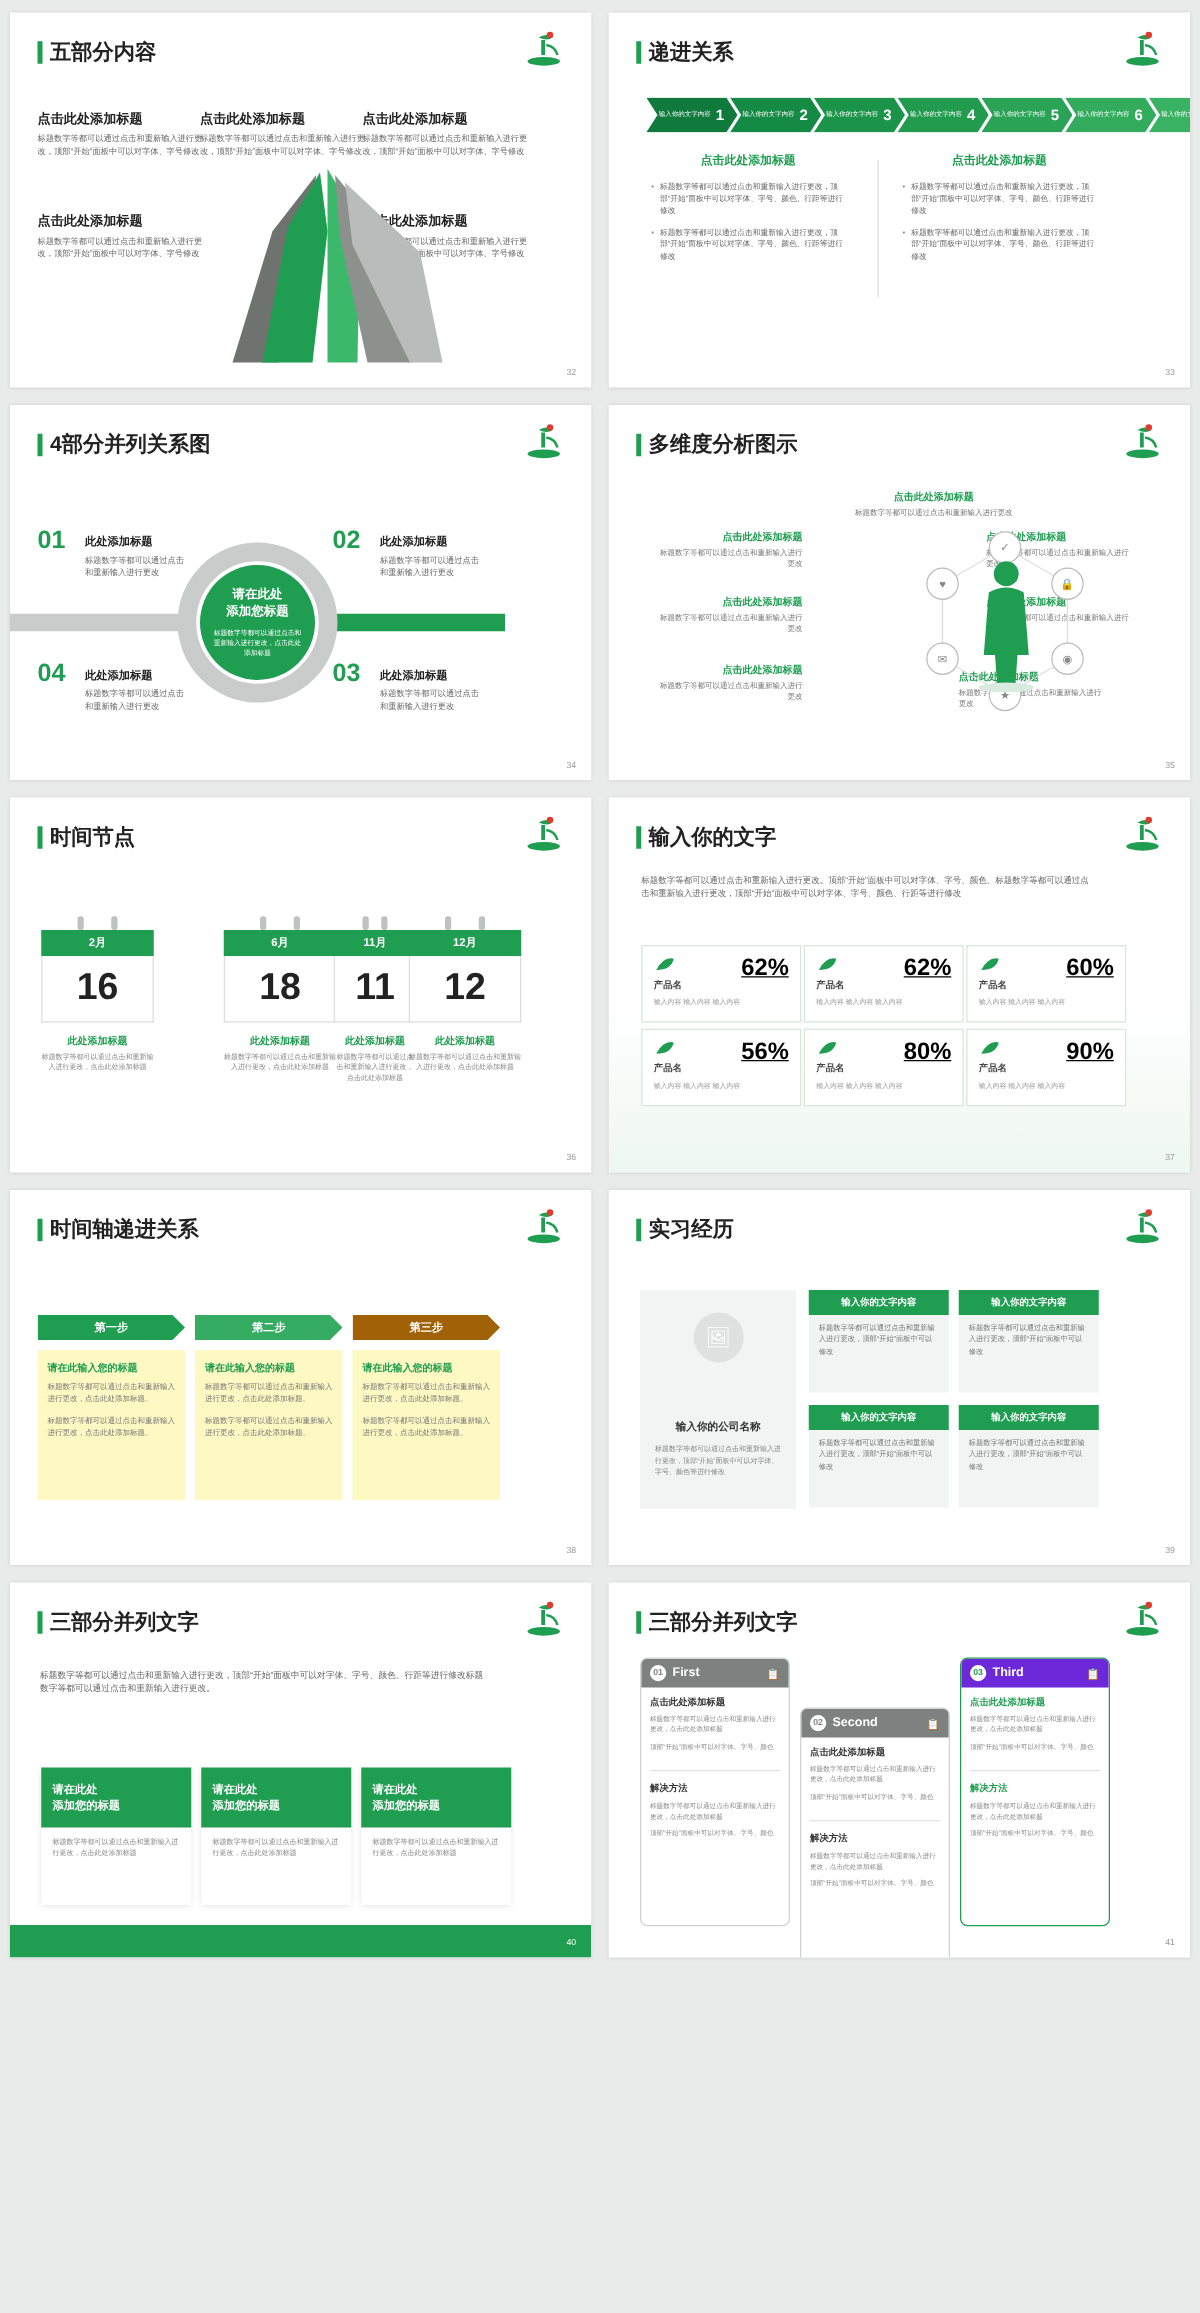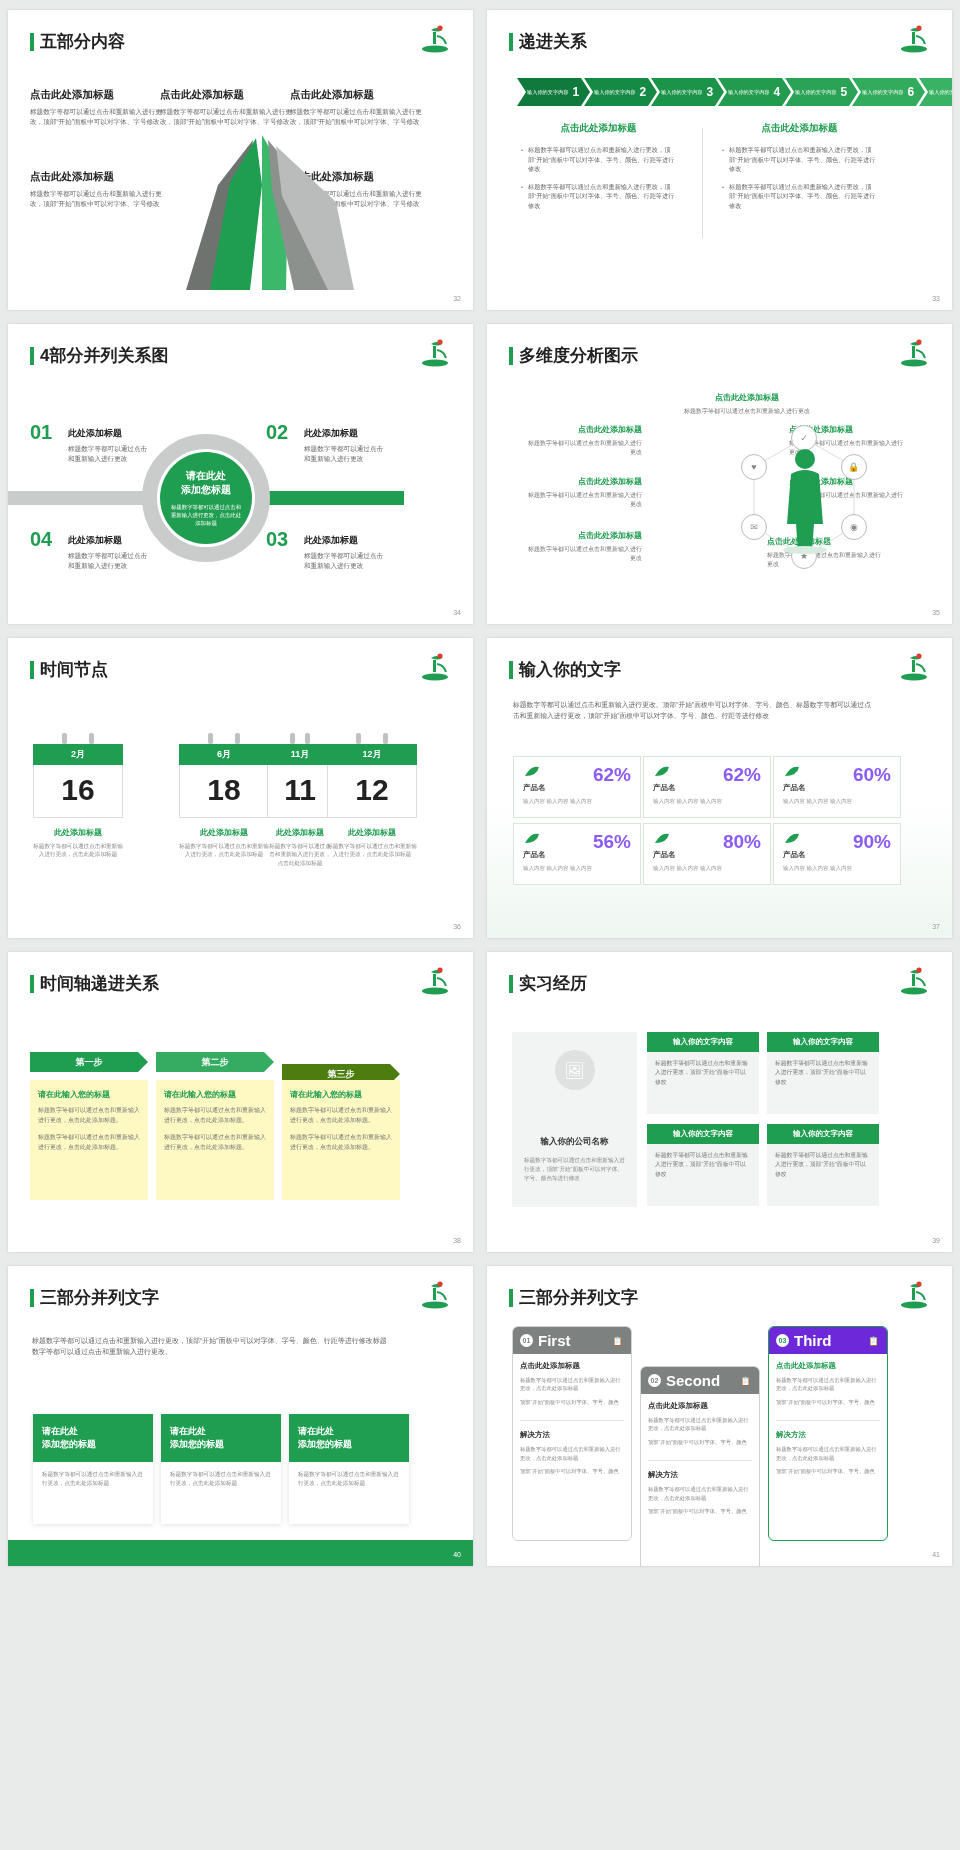--- a/index.html
+++ b/index.html
@@ -120,21 +120,21 @@
   .cal .rings { display: flex; justify-content: space-around; padding: 0 18px; }
   .cal .ring2 { width: 5px; height: 11px; background: #bfc2c1; border-radius: 2px; }
   .cal-cap { margin-top: 9px; text-align: center; }
   .cal-cap .t { font-size: 8px; font-weight: bold; color: #1f9d50; }
   .cal-cap .d { font-size: 5.6px; color: #888; line-height: 1.5; margin-top: 4px; }
   
   .card37 {
     position: absolute; width: 128px; height: 62px;
     border: 1px solid #d8e6dc; background: #fff; padding: 8px 9px;
   }
-  .card37 .pct { font-size: 19px; font-weight: bold; color: #8b5cf6; position: absolute; right: 9px; top: 7px; }
+  .card37 .pct { font-size: 19px; font-weight: bold; color: #000000; position: absolute; right: 9px; top: 7px; text-decoration: underline; }
   .card37 .nm { font-size: 7.5px; color: #444; font-weight: bold; margin-top: 18px; }
   .card37 .sm { font-size: 5.5px; color: #999; margin-top: 5px; }
   .card37 .ic { position:absolute; left:9px; top:8px; width: 18px; height: 14px; }
   
   .step {
     position: absolute; height: 20px; width: 118px;
     display:flex; align-items:center; justify-content:center;
     color:#fff; font-size: 9px; font-weight: bold;
     clip-path: polygon(0 0, calc(100% - 10px) 0, 100% 50%, calc(100% - 10px) 100%, 0 100%);
   }
@@ -149,21 +149,21 @@
   .card40 .hd { background: #1f9d50; color: #fff; font-size: 9px; font-weight: bold; padding: 11px 9px; line-height: 1.45; }
   .card40 .bd { padding: 8px 9px; font-size: 5.6px; line-height: 1.6; color: #888; }
   .footer40 { position:absolute; left:0; right:0; bottom:0; height: 26px; background:#1f9d50; }
   
   .card41 { position: absolute; top: 60px; width: 120px; height: 215px; border: 1px solid #cfd2d1; border-radius: 6px; background:#fff; overflow:hidden; }
   .card41.active { border-color: #1f9d50; }
   .card41 .hd { background: #7d8280; color:#fff; display:flex; align-items:center; padding: 5px 7px; }
   .card41.active .hd { background: #6d28d9; }
   .card41 .hd .n { background:#fff; color:#7d8280; border-radius:50%; width:13px;height:13px; font-size:7px; display:flex;align-items:center;justify-content:center; font-weight:bold; margin-right:5px;}
   .card41.active .hd .n { color:#1f9d50; }
-  .card41 .hd .lb { font-size: 15px; font-weight: bold; flex: 1; }
+  .card41 .hd .lb { font-size: 10px; font-weight: bold; flex: 1; }
   .card41 .sec { padding: 7px; }
   .card41 .sec h5 { font-size: 7.5px; margin-bottom: 5px; color:#333; }
   .card41.active .sec h5 { color:#1f9d50; }
   .card41 .sec p { font-size: 5.3px; line-height:1.6; color:#8a8a8a; margin-bottom:5px; }
   .divider41 { height:1px; background:#e2e4e3; margin: 2px 7px; }
 </style>
 </head>
 <body>
 
 <div class="grid">
@@ -518,21 +518,21 @@
       <p>标题数字等都可以通过点击和重新输入进行更改，点击此处添加标题。</p>
     </div>
 
     <div class="step" style="left:148px; top:100px; background:#35ac62;">第二步</div>
     <div class="stepbody" style="left:148px;">
       <h4>请在此输入您的标题</h4>
       <p>标题数字等都可以通过点击和重新输入进行更改，点击此处添加标题。</p>
       <p>标题数字等都可以通过点击和重新输入进行更改，点击此处添加标题。</p>
     </div>
 
-    <div class="step" style="left:274px; top:112px; background:#4d7c0f;">第三步</div>
+    <div class="step" style="left:274px; top:100px; background:#a16207;">第三步</div>
     <div class="stepbody" style="left:274px;">
       <h4>请在此输入您的标题</h4>
       <p>标题数字等都可以通过点击和重新输入进行更改，点击此处添加标题。</p>
       <p>标题数字等都可以通过点击和重新输入进行更改，点击此处添加标题。</p>
     </div>
     <div class="pagenum">38</div>
   </div>
 
   <div class="slide s39">
     <div class="slide-title">实习经历</div>

